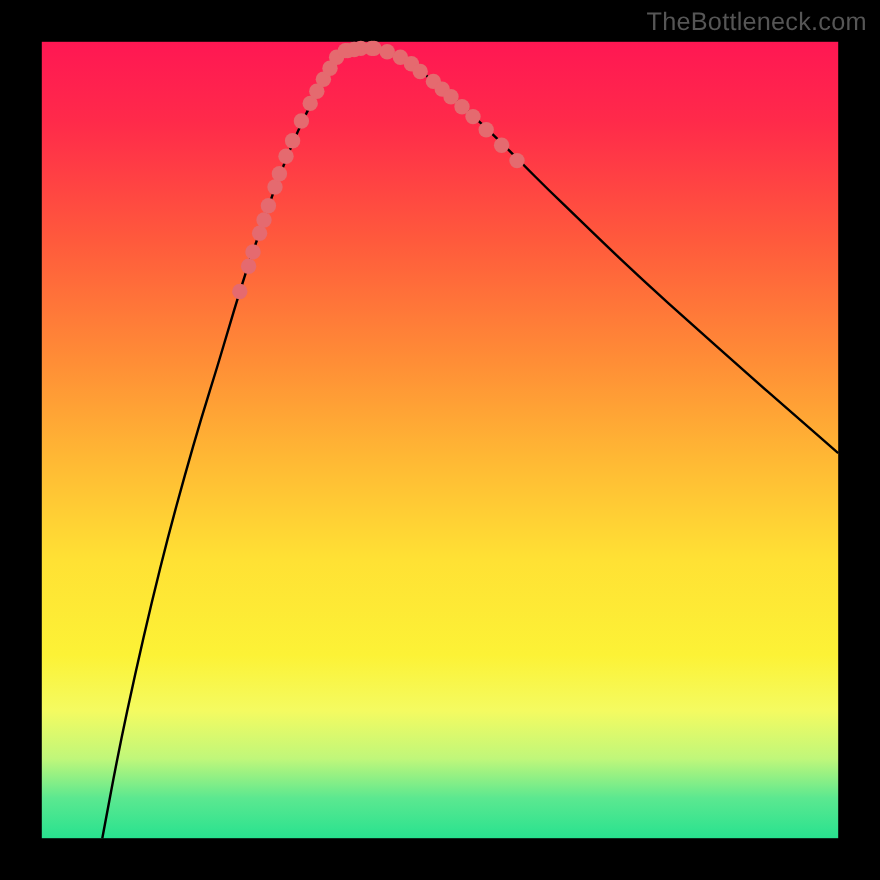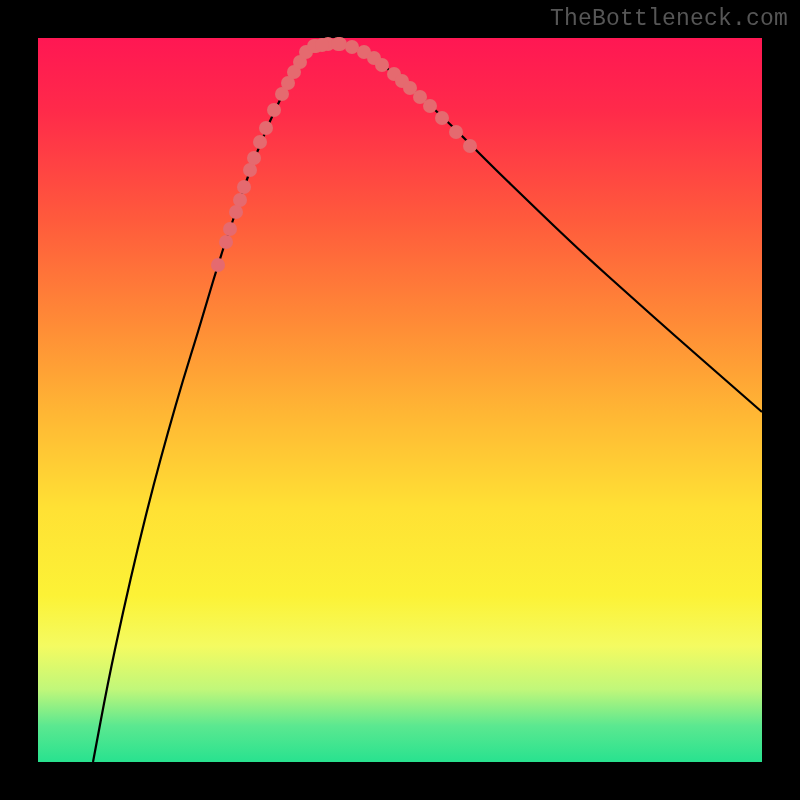--- a/index.html
+++ b/index.html
@@ -40,21 +40,21 @@
     );
   }
   .watermark {
     position: absolute;
     top: 6px;
     right: 12px;
     color: #565656;
     font-size: 23px;
     font-weight: 400;
     letter-spacing: 0.2px;
-    font-family: Liberation Mono, monospace;
+    font-family: Liberation Sans, sans-serif;
   }
   svg.curve-layer {
     position: absolute;
     left: 0;
     top: 0;
     width: 724px;
     height: 724px;
     overflow: visible;
   }
 </style>

